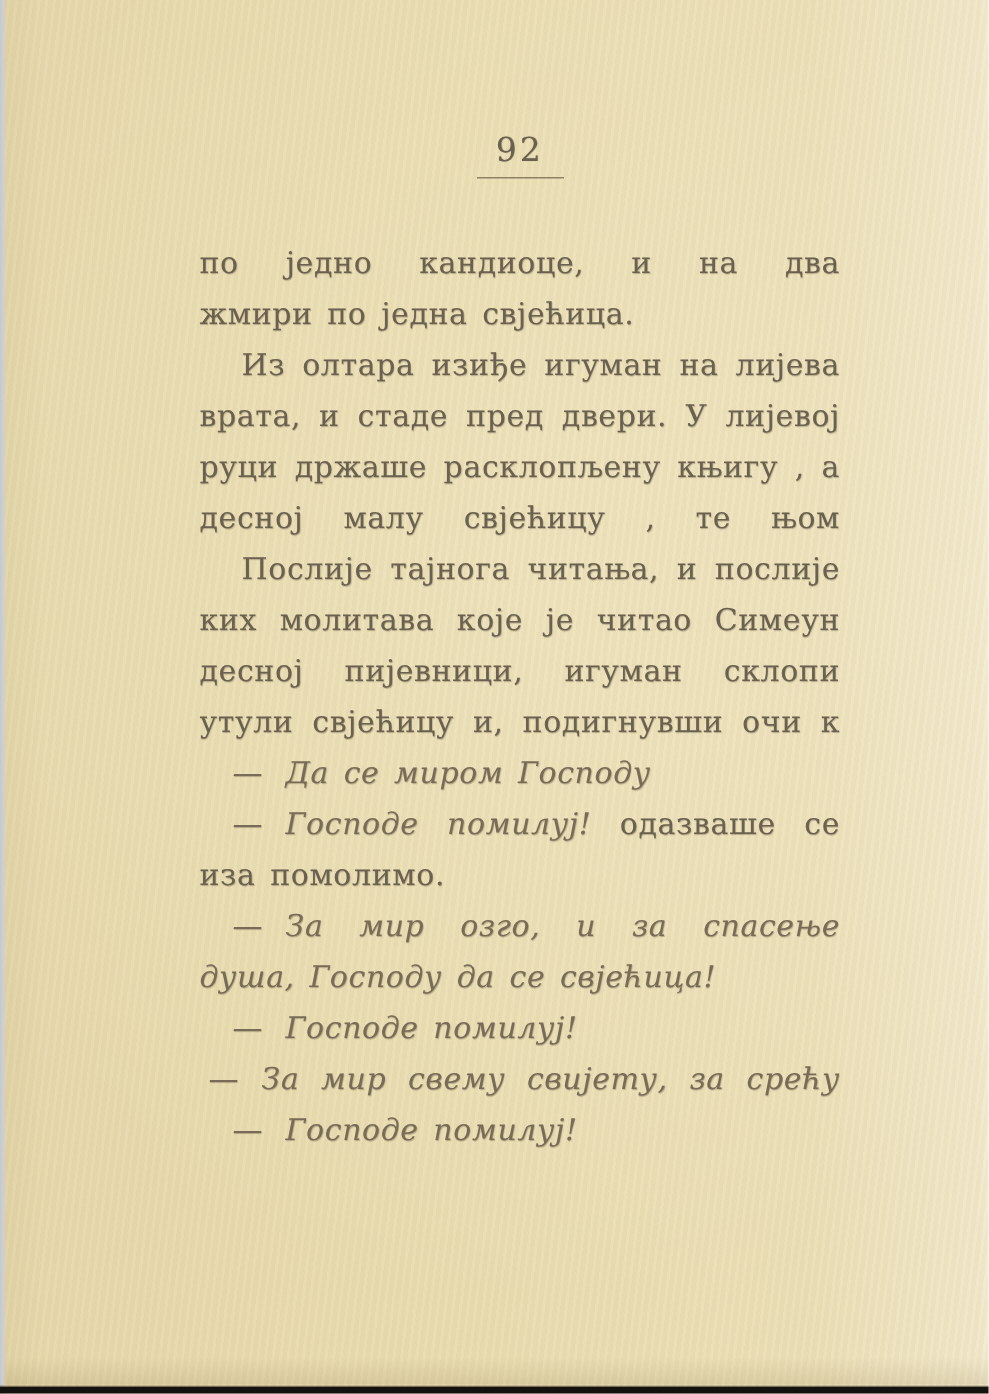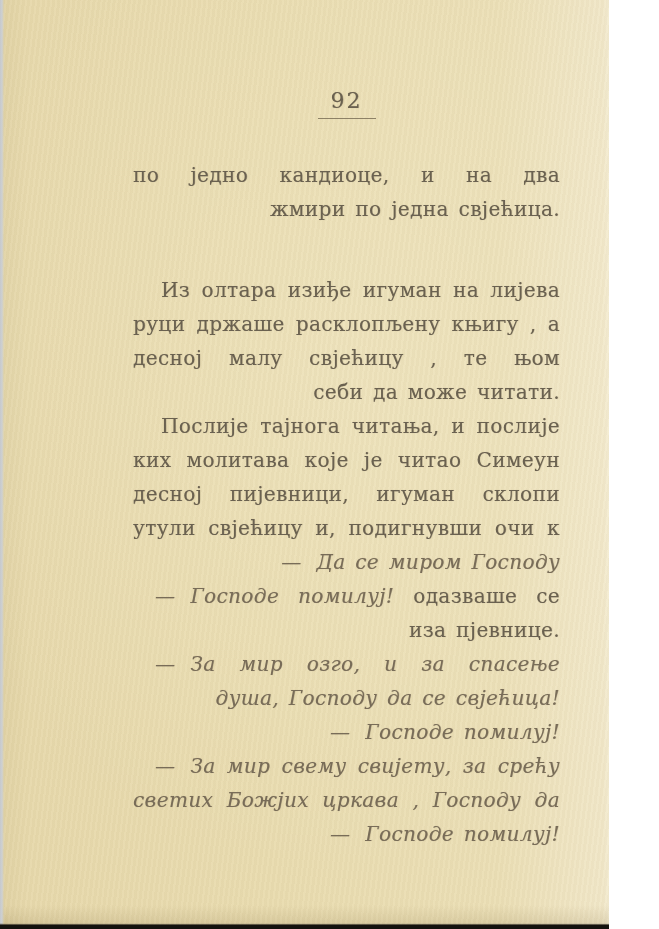--- a/index.html
+++ b/index.html
@@ -7,21 +7,21 @@
     padding: 0;
   }
   body {
     width: 659px;
     height: 929px;
     overflow: hidden;
     font-family: "DejaVu Serif", "Liberation Serif", serif;
   }
   .scan {
     position: relative;
-    width: 609px;
+    width: 659px;
     height: 929px;
     background:
       repeating-linear-gradient(97deg,
         rgba(255,255,255,0.03) 0px, rgba(255,255,255,0.03) 2px,
         rgba(120,100,60,0.03) 2px, rgba(120,100,60,0.03) 5px),
       radial-gradient(ellipse 120% 90% at 55% 40%, rgba(255,250,230,0.20) 0%, rgba(0,0,0,0) 60%),
       linear-gradient(90deg, #e0d2a4 0px, #e7d9ac 28px, #e9dcb0 45%, #ebdfb6 82%, #f1e7c8 99%, #f4ecd2 100%);
   }
   .edge-left {
     position: absolute;
@@ -74,21 +74,20 @@
   }
   .para {
     margin: 0;
     padding: 0;
   }
   .line {
     height: 34px;
     line-height: 34px;
     overflow: hidden;
     text-shadow: 0.4px 0.4px 0.7px rgba(100,88,64,0.40);
-    text-align: right;
   }
   .line.just {
     text-align: justify;
   }
   .line.just::after {
     content: "";
     display: inline-block;
     width: 100%;
   }
   .seg.italic {
@@ -110,48 +109,47 @@
     <div class="page-number">92</div>
     <div class="page-number-rule"></div>
   </div>
 
   <div class="text-block" id="text-block">
       <div class="para">
         <div class="line just"><span class="seg roman">по једно кандиоце, и на два светњака</span></div>
         <div class="line"><span class="seg roman">жмири по једна свјећица.</span></div>
       </div>
       <div class="para">
-        <div class="line just" style="margin-left: 28px; margin-top: 47px;"><span class="seg roman">Из олтара изиђе игуман на лијева</span></div>
+        <div class="line just" style="margin-left: 28px;"><span class="seg roman">Из олтара изиђе игуман на лијева</span></div>
+        <div class="line just"><span class="seg roman">врата, и стаде пред двери. У лијевој</span></div>
         <div class="line just"><span class="seg roman">руци држаше расклопљену књигу , а у</span></div>
         <div class="line just"><span class="seg roman">десној малу свјећицу , те њом свијетли</span></div>
-        <div class="line"><span class="seg roman">себи да може читати.</span></div>
       </div>
       <div class="para">
         <div class="line just" style="margin-left: 28px;"><span class="seg roman">Послије тајнога читања, и послије не-</span></div>
         <div class="line just"><span class="seg roman">ких молитава које је читао Симеун на</span></div>
         <div class="line just"><span class="seg roman">десној пијевници, игуман склопи књигу,</span></div>
         <div class="line just"><span class="seg roman">утули свјећицу и, подигнувши очи к небу,</span></div>
       </div>
       <div class="para">
         <div class="line" style="margin-left: 22px;"><span class="seg italic dash">—</span><span class="seg italic">Да се миром Господу помолимо!</span></div>
       </div>
       <div class="para">
         <div class="line just" style="margin-left: 22px;"><span class="seg italic dash">—</span><span class="seg italic">Господе помилуј!</span><span class="seg roman"> одазваше се они</span></div>
-        <div class="line"><span class="seg roman">иза пјевнице.</span></div>
+        <div class="line"><span class="seg roman">иза помолимо.</span></div>
       </div>
       <div class="para">
         <div class="line just" style="margin-left: 22px;"><span class="seg italic dash">—</span><span class="seg italic">За мир озго, и за спасење наших</span></div>
         <div class="line"><span class="seg italic">душа, Господу да се свјећица!</span></div>
       </div>
       <div class="para">
         <div class="line" style="margin-left: 22px;"><span class="seg italic dash">—</span><span class="seg italic">Господе помилуј!</span></div>
       </div>
       <div class="para">
-        <div class="line just" style="margin-left: 22px;"><span class="seg italic dash">—</span><span class="seg italic">За мир свему свијету, за срећу</span></div>
-        <div class="line just"><span class="seg italic">светих Божјих цркава , Господу да</span></div>
+        <div class="line just" style="margin-left: 6px;"><span class="seg italic dash">—</span><span class="seg italic">За мир свему свијету, за срећу</span></div>
       </div>
       <div class="para">
         <div class="line" style="margin-left: 22px;"><span class="seg italic dash">—</span><span class="seg italic">Господе помилуј!</span></div>
       </div>
     </div>
 
   <div class="edge-bottom-shadow"></div>
   <div class="edge-left"></div>
   <div class="edge-bottom"></div>
 </div>

